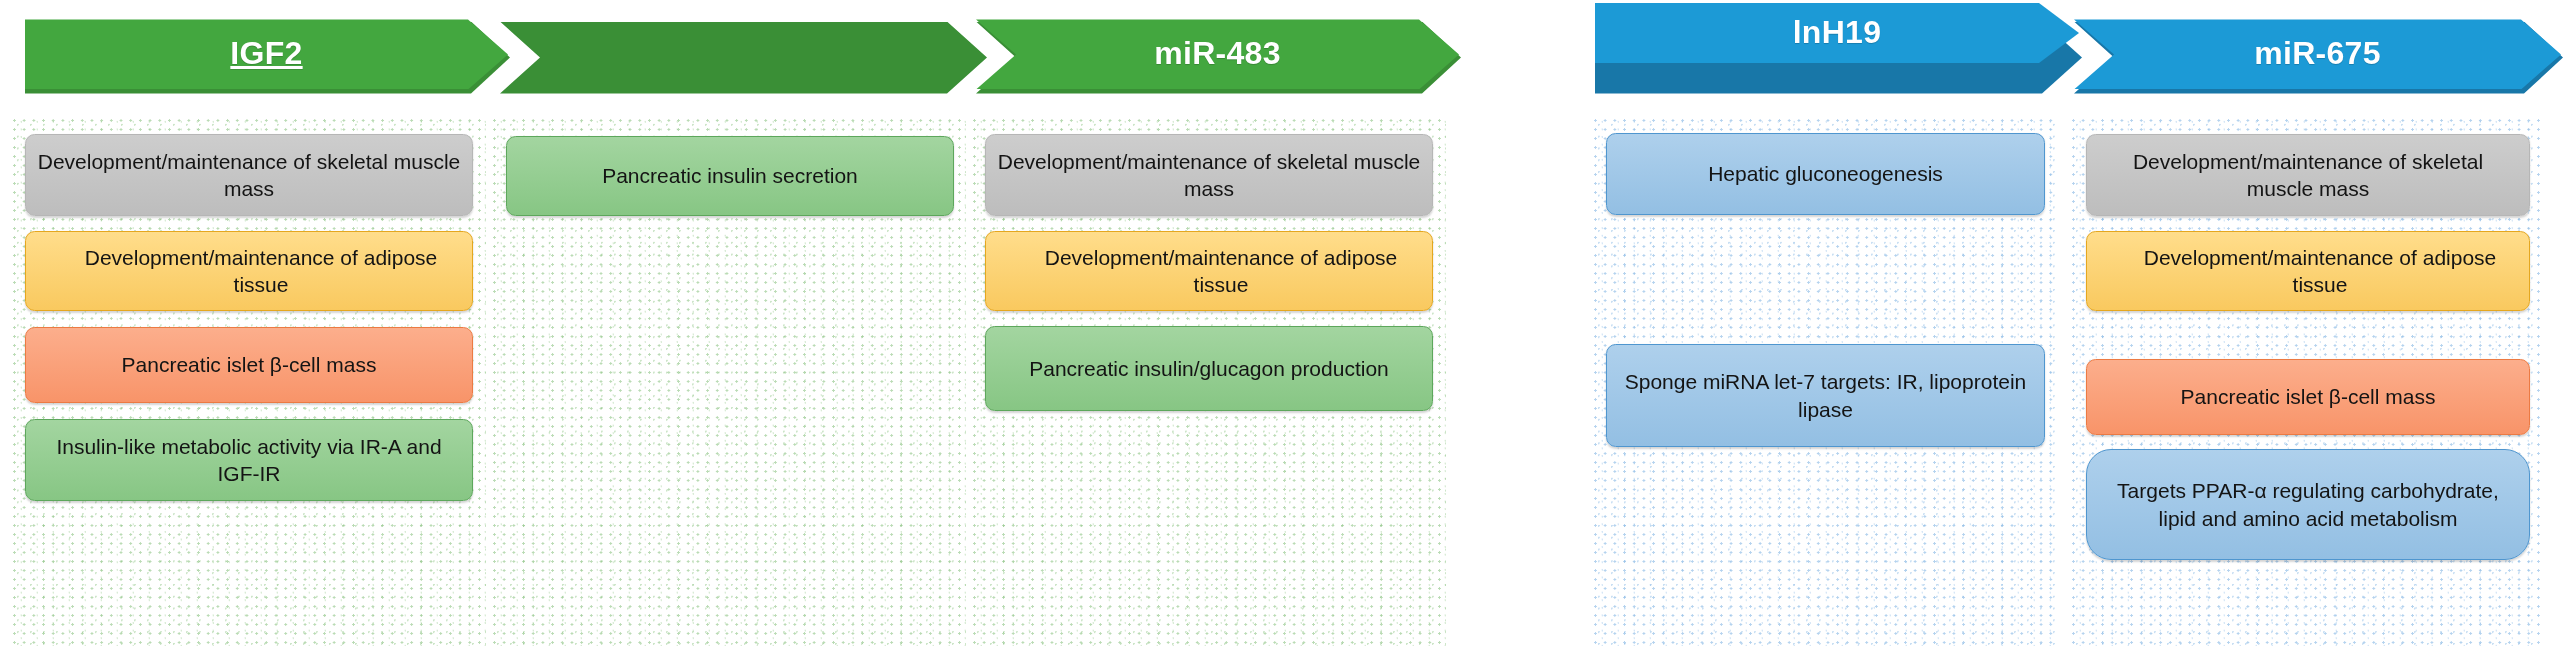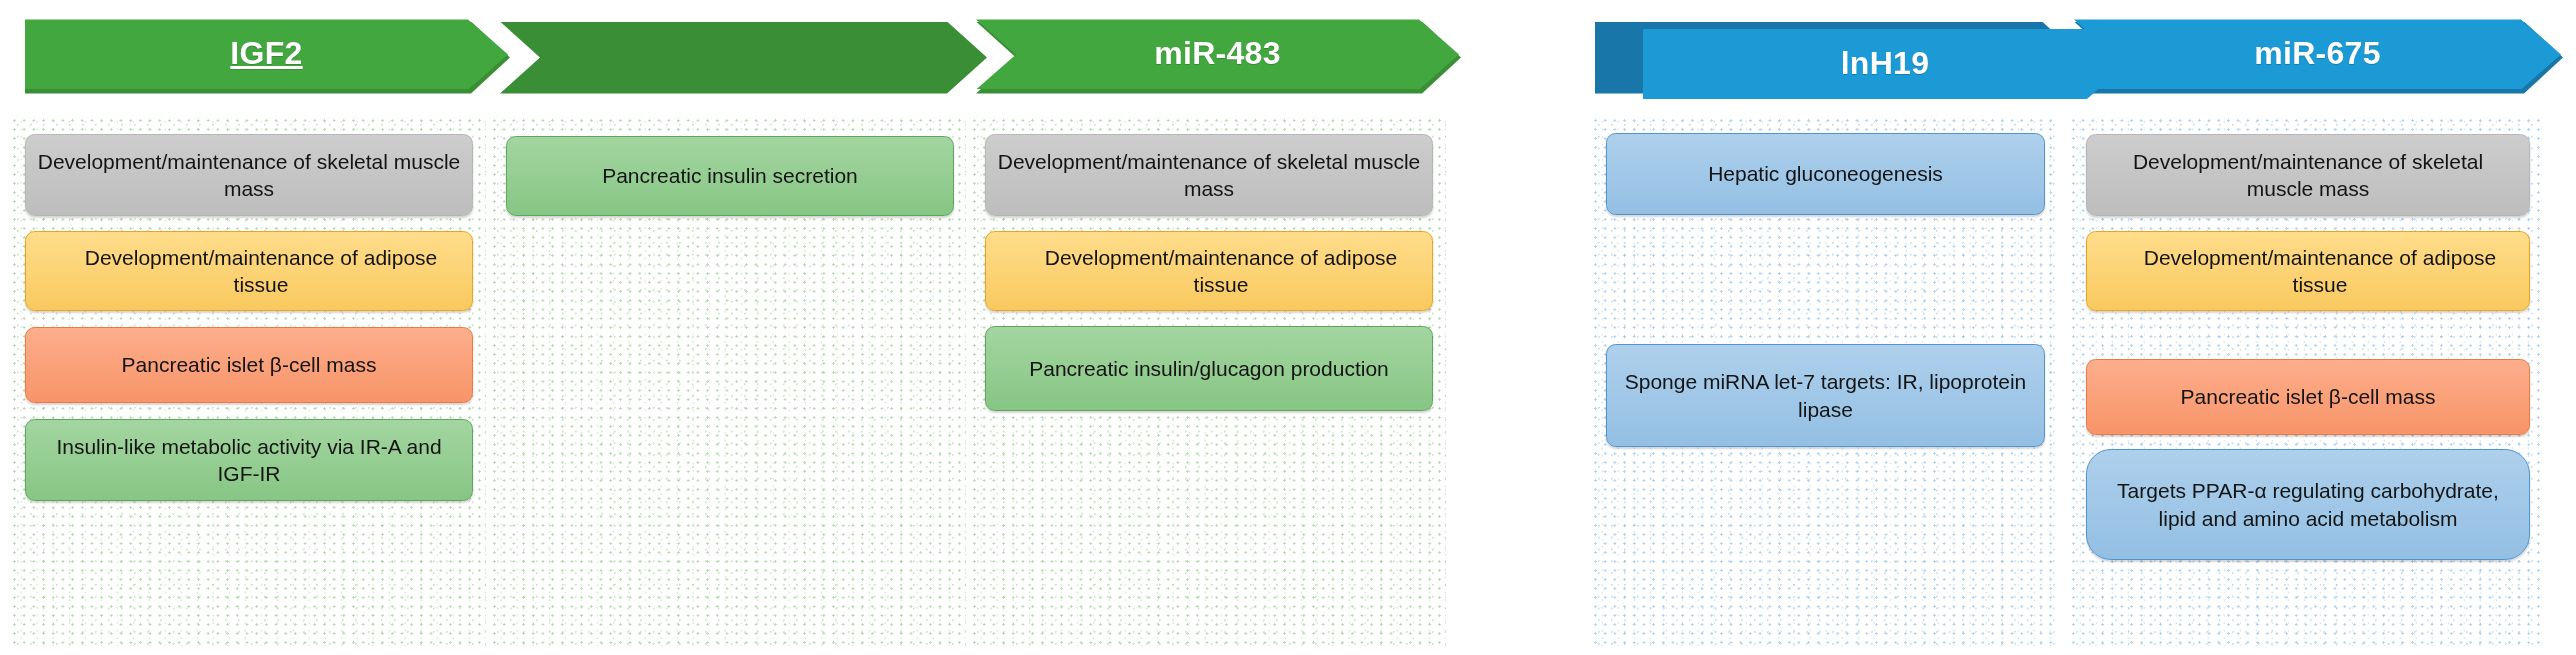--- a/index.html
+++ b/index.html
@@ -96,21 +96,21 @@
   <div class="chev-shadow" style="left:976px;top:21.5px;width:485px;height:72px;
        -webkit-clip-path:polygon(0 0,446px 0,485px 36px,446px 72px,0 72px,40px 36px);
        clip-path:polygon(0 0,446px 0,485px 36px,446px 72px,0 72px,40px 36px);"></div>
   <div class="chev chev-green head notch" style="left:976px;top:19.4px;width:483px;height:70px;z-index:2;">
     <span class="lbl">miR-483</span>
   </div>
 
   <div class="chev-shadow blue" style="left:1595px;top:21.5px;width:487px;height:72px;
        -webkit-clip-path:polygon(0 0,447px 0,487px 36px,447px 72px,0 72px);
        clip-path:polygon(0 0,447px 0,487px 36px,447px 72px,0 72px);"></div>
-  <div class="chev chev-blue head" style="left:1595px;top:29px;width:484px;height:70px;z-index:2;margin-left:48px;">
+  <div class="chev chev-blue head" style="left:1595px;top:3px;width:484px;height:60px;z-index:2;">
     <span class="lbl">lnH19</span>
   </div>
 
   <div class="chev-shadow blue" style="left:2074px;top:21.5px;width:489px;height:72px;
        -webkit-clip-path:polygon(0 0,450px 0,489px 36px,450px 72px,0 72px,40px 36px);
        clip-path:polygon(0 0,450px 0,489px 36px,450px 72px,0 72px,40px 36px);"></div>
   <div class="chev chev-blue head notch" style="left:2074px;top:19.4px;width:487px;height:70px;z-index:2;">
     <span class="lbl">miR-675</span>
   </div>
 

